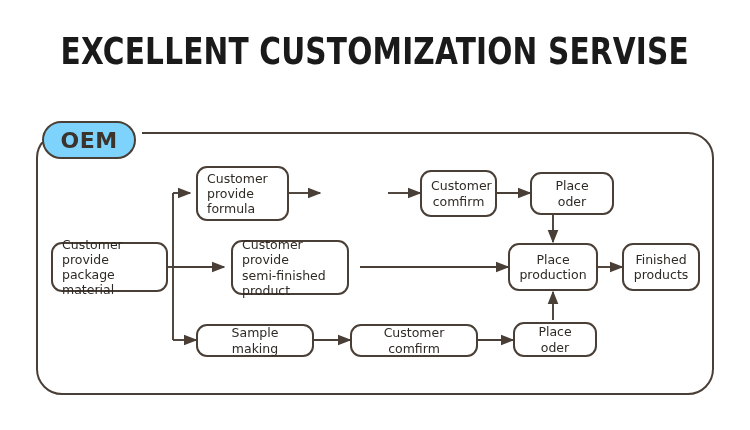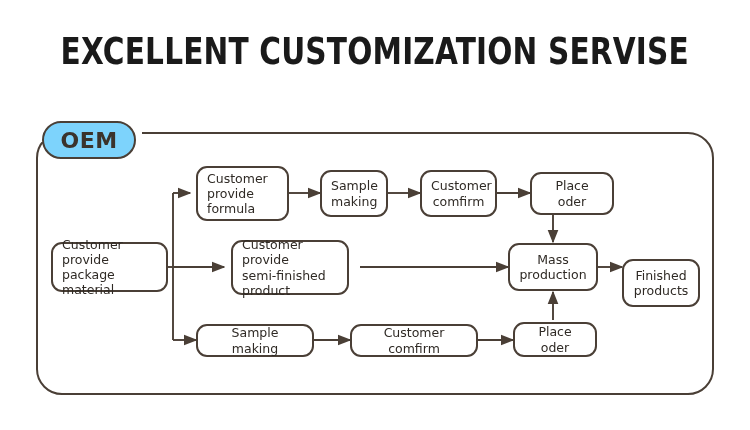--- a/index.html
+++ b/index.html
@@ -176,24 +176,20 @@
     <span class="txt">Customer provide
 package material</span>
   </div>
 
   <div class="node left" style="left:196px; top:166px; width:93px; height:55px;">
     <span class="txt">Customer
 provide
 formula</span>
   </div>
 
-  <div class="node center" style="left:320px; top:170px; width:68px; height:47px;">
-    <span class="txt">Sample
-making</span>
-  </div>
 
   <div class="node center" style="left:420px; top:170px; width:77px; height:47px;">
     <span class="txt">Customer
 comfirm</span>
   </div>
 
   <div class="node center" style="left:530px; top:172px; width:84px; height:43px;">
     <span class="txt">Place oder</span>
   </div>
 
@@ -209,22 +205,22 @@
 
   <div class="node center" style="left:350px; top:324px; width:128px; height:33px;">
     <span class="txt">Customer comfirm</span>
   </div>
 
   <div class="node center" style="left:513px; top:322px; width:84px; height:35px;">
     <span class="txt">Place oder</span>
   </div>
 
   <div class="node center" style="left:508px; top:243px; width:90px; height:48px;">
-    <span class="txt">Mass
+    <span class="txt">Place
 production</span>
   </div>
 
-  <div class="node center" style="left:622px; top:243px; width:78px; height:48px;margin-top:16px;">
+  <div class="node center" style="left:622px; top:243px; width:78px; height:48px;">
     <span class="txt">Finished
 products</span>
   </div>
 
 </div>
 
 </body></html>

